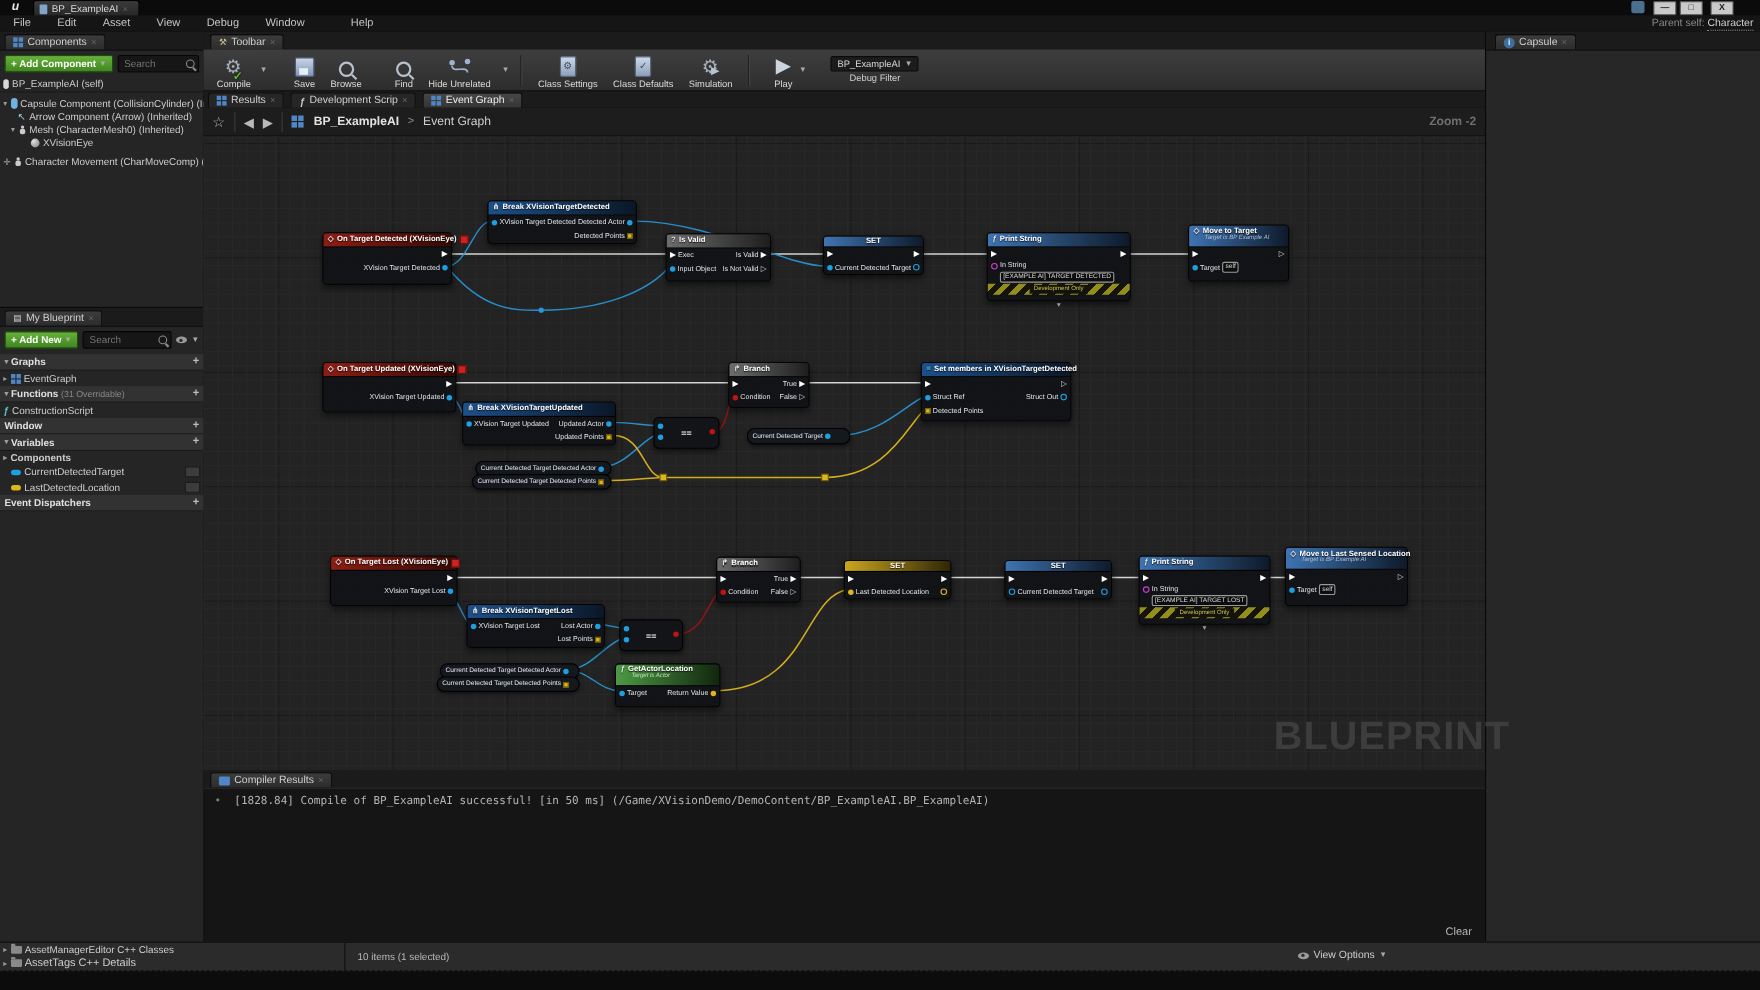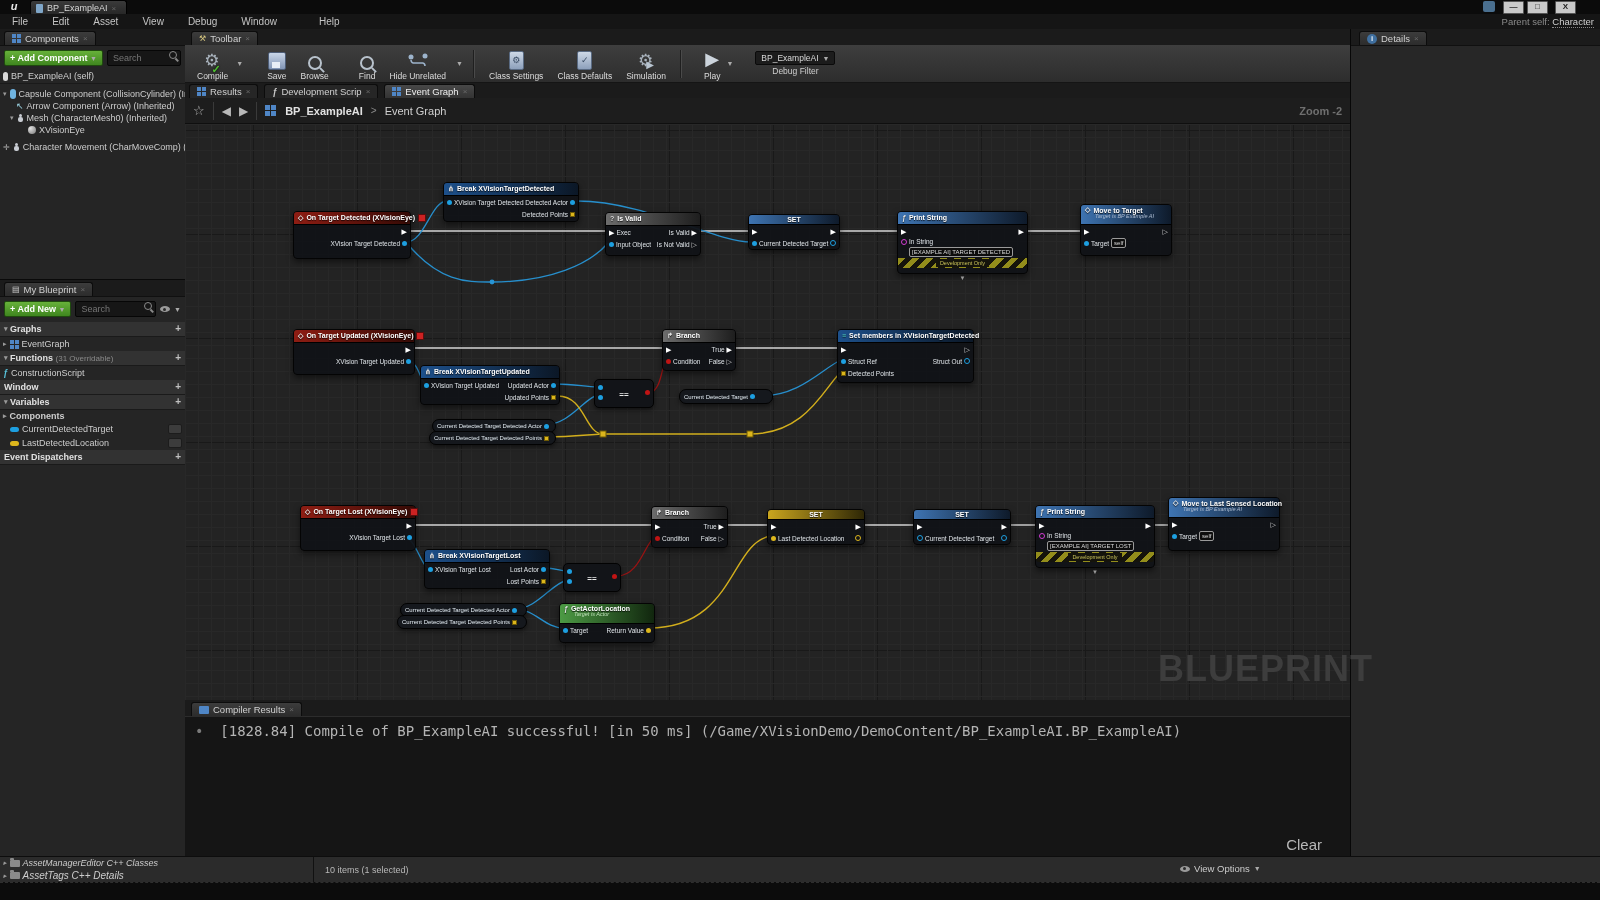--- a/index.html
+++ b/index.html
@@ -14,21 +14,21 @@
   .wbtn{top:1px;width:19px;height:11px;background:#c9c9c9;border:1px solid #555;color:#222;font-size:8px;line-height:10px;text-align:center;font-weight:bold;border-radius:1px;}
   .menubar{left:0;top:14px;width:1600px;height:15px;background:#151515;border-bottom:1px solid #060606;display:flex;align-items:center;gap:0;}
   .menuitem{font-size:10px;color:#c4c4c4;padding:0 12px;}
   .parentclass{right:6px;top:16px;font-size:9.5px;color:#8a8a8a;}
   .parentclass b{color:#d0d0d0;font-weight:normal;border-bottom:1px dotted #888;}
   
   .tabbar{background:#1b1b1b;height:16px;display:flex;align-items:flex-end;border-bottom:1px solid #101010;}
   .ptab{background:linear-gradient(180deg,#3c3c3c,#2c2c2c);border:1px solid #0c0c0c;border-bottom:none;border-radius:3px 3px 0 0;padding:1px 7px;font-size:9.5px;color:#d0d0d0;display:flex;align-items:center;gap:4px;white-space:nowrap;}
   .ptab .tx{color:#6a6a6a;font-size:8px;}
   .greenbtn{background:linear-gradient(180deg,#67b13a,#3f861f);border:1px solid #1f4a0e;border-radius:2px;color:#fff;font-weight:bold;font-size:9px;display:flex;align-items:center;padding:0 5px;height:14px;white-space:nowrap;}
-  .searchbox{background:#161616;border:1px solid #060606;border-radius:2px;height:14px;display:flex;padding:0 3px;}
+  .searchbox{background:#161616;border:1px solid #060606;border-radius:2px;height:14px;display:flex;align-items:center;padding:0 3px;}
   .searchbox input{background:transparent;border:none;outline:none;color:#9a9a9a;font-size:9px;width:100%;font-family:"Liberation Sans",sans-serif;}
   .mag{width:6px;height:6px;border:1.5px solid #8a8a8a;border-radius:50%;position:relative;flex:none;}
   .mag::after{content:"";position:absolute;width:4px;height:1.5px;background:#8a8a8a;transform:rotate(45deg);right:-3px;bottom:-2px;}
   .sechdr{background:#323232;border-bottom:1px solid #1a1a1a;display:flex;align-items:center;font-size:9px;font-weight:bold;color:#e0e0e0;padding:1px 4px;height:12px;}
   .secplus{margin-left:auto;color:#c0c0c0;font-weight:bold;font-size:10px;line-height:10px;}
   .treerow{display:flex;align-items:center;gap:3px;font-size:9px;color:#cdcdcd;height:12px;white-space:nowrap;overflow:hidden;padding-left:3px;}
   .dimnote{color:#8a8a8a;font-weight:normal;font-size:8px;}
   .caret{color:#9a9a9a;font-size:7px;}
   .pillvar{width:9px;height:5px;border-radius:3px;flex:none;}
   .eyebox{margin-left:auto;margin-right:3px;width:12px;height:8px;background:#3c3c3c;border-radius:2px;border:1px solid #1c1c1c;}
@@ -91,22 +91,22 @@
   .valbox{border:1px solid #9a9a9a;background:#0d0d0d;color:#d8d8d8;padding:0 2px;font-size:6px;border-radius:2px;line-height:8px;}
   .devband{height:10px;margin:1px 0 0 0;background:repeating-linear-gradient(135deg,#938d1b 0 5px,#15140b 5px 10px);display:flex;align-items:center;justify-content:center;border-radius:0 0 3px 3px;}
   .devband span{background:#14130b;color:#c9c25a;font-size:5.5px;padding:0 4px;line-height:8px;}
   .devarr{position:absolute;left:50%;bottom:-8px;transform:translateX(-50%);color:#9a9a9a;font-size:6px;}
   .pillnode{position:absolute;background:#15181d;border:1px solid #020202;border-radius:7px;display:flex;align-items:center;gap:2px;padding:0 4px;font-size:6px;color:#e2ebf2;z-index:5;white-space:nowrap;box-shadow:0 2px 4px rgba(0,0,0,.5);}
   .eqnode{position:absolute;background:#121418;border:1px solid #020202;border-radius:5px;z-index:5;box-shadow:0 2px 4px rgba(0,0,0,.5);}
   .eqnode .lbl{position:absolute;left:50%;top:50%;transform:translate(-50%,-50%);font-size:8px;font-weight:bold;color:#e8e8e8;}
   
   .comptabbar{left:185px;top:700px;width:1165px;height:16px;background:#1b1b1b;border-bottom:1px solid #0a0a0a;display:flex;align-items:flex-end;}
   .compbody{left:185px;top:716px;width:1165px;height:140px;background:#151515;border-top:1px solid #2c2c2c;}
-  .logline{position:absolute;left:10px;top:6px;font-family:"DejaVu Sans Mono",monospace;font-size:14px;color:#b4b4b4;white-space:nowrap;}
-  .clearbtn{position:absolute;right:28px;bottom:4px;font-size:15px;color:#b8b8b8;}
+  .logline{position:absolute;left:10px;top:6px;font-family:"DejaVu Sans Mono",monospace;font-size:10px;color:#b4b4b4;white-space:nowrap;}
+  .clearbtn{position:absolute;right:12px;bottom:4px;font-size:10px;color:#b8b8b8;}
   .bottomstrip{left:0;top:856px;width:1600px;height:26px;background:#2b2b2b;border-top:1px solid #0d0d0d;}
   .folder{width:10px;height:7px;background:#8a8a8a;border-radius:1px;position:relative;flex:none;}
   .folder::before{content:"";position:absolute;top:-2px;left:0;width:4px;height:2px;background:#8a8a8a;border-radius:1px 1px 0 0;}
   .verybottom{left:0;top:882px;width:1600px;height:18px;background:#0c0c0c;border-top:1px dashed #2e2e2e;}
   .gridic{display:inline-flex;flex-wrap:wrap;width:9px;height:9px;gap:1px;flex:none;}
   .gridic i{width:4px;height:4px;background:#4f86c6;}
   .ico-person{width:7px;height:9px;position:relative;flex:none;}
   .ico-person::before{content:"";position:absolute;left:2px;top:0;width:3px;height:3px;border-radius:50%;background:#c8ccd2;}
   .ico-person::after{content:"";position:absolute;left:1px;top:3.5px;width:5px;height:5px;border-radius:2px;background:#c8ccd2;}
   .capsule{width:6px;height:10px;border-radius:3px;background:#6fb3e0;flex:none;}
@@ -898,28 +898,28 @@
 </div>
 <div class="abs compbody">
   <div class="logline"><span style="color:#7a7a7a;">•&nbsp;&nbsp;</span><span>[1828.84] Compile of BP_ExampleAI successful! [in 50 ms] (/Game/XVisionDemo/DemoContent/BP_ExampleAI.BP_ExampleAI)</span></div>
   <div class="clearbtn">Clear</div>
 </div>
 
 <div class="abs" style="left:1350px;top:29px;width:250px;height:827px;background:#272727;border-left:1px solid #070707;">
   <div class="tabbar">
     <div class="ptab" style="margin-left:8px;">
       <span class="infoic">i</span>
-      <span>Details</span>
+      <span>Capsule</span>
         <span class="tx">×</span>
     </div>
   </div>
 </div>
 
 <div class="abs bottomstrip">
-  <div style="position:absolute;left:0;top:0;width:313px;height:26px;border-right:1px solid #111;font-style:italic;">
+  <div style="position:absolute;left:0;top:0;width:313px;height:26px;border-right:1px solid #111;">
     <div class="treerow" style="height:12px;">
       <span class="caret">▸</span>
         <span class="folder"></span>
       <span>AssetManagerEditor C++ Classes</span>
     </div>
     <div class="treerow" style="height:13px;font-size:10px;">
       <span class="caret">▸</span>
         <span class="folder"></span>
       <span>AssetTags C++ Details</span>
     </div>

